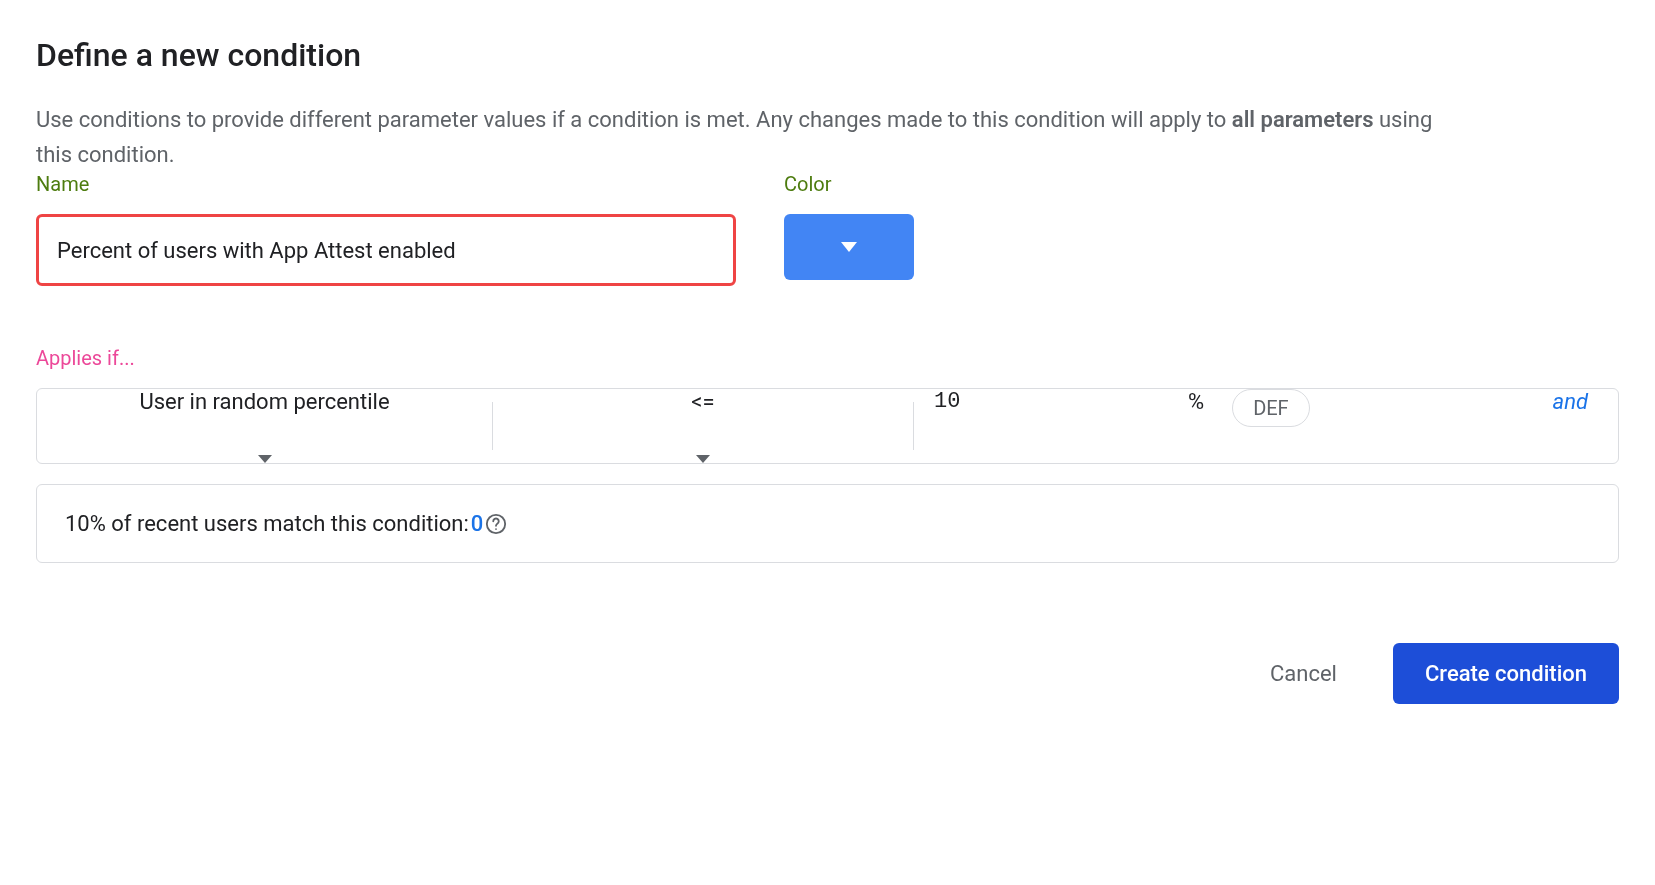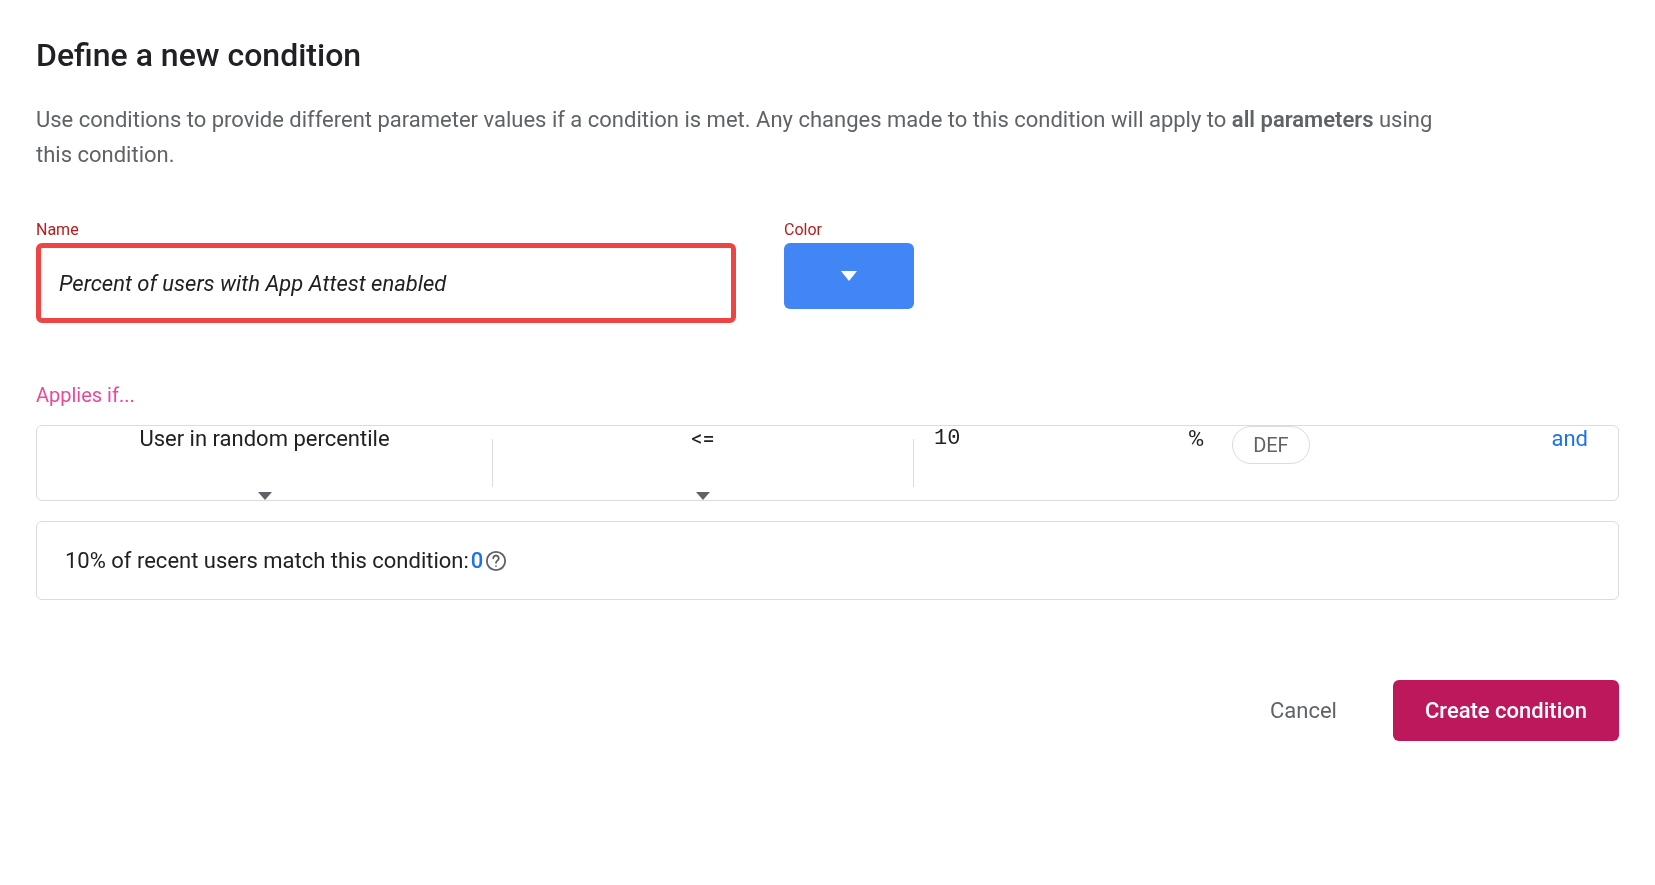--- a/index.html
+++ b/index.html
@@ -16,52 +16,50 @@
     .title {
       font-size: 32px;
       font-weight: 500;
       color: #202124;
       margin-bottom: 28px;
     }
     .description {
       font-size: 22px;
       color: #5f6368;
       line-height: 1.6;
-      margin-bottom: 48px;
       max-width: 1400px;
     }
     .description b {
       font-weight: 600;
       color: #5f6368;
     }
     .field-row {
       display: flex;
       gap: 48px;
       margin-bottom: 60px;
     }
     .field-group {
       display: flex;
       flex-direction: column;
     }
     .field-label {
-      font-size: 16px;
-      color: #b91c1c;
-      margin-bottom: 4px;
+      font-size: 20px;
+      color: #4d7c0f;
+      margin-bottom: 18px;
     }
     .name-input {
       width: 700px;
-      height: 80px;
+      height: 72px;
       padding: 0 18px;
       font-size: 22px;
       color: #202124;
-      border: 5px solid #ef4444;
+      border: 3px solid #ef4444;
       border-radius: 6px;
       outline: none;
       font-family: inherit;
-      font-style: italic;
     }
     .color-select {
       width: 130px;
       height: 66px;
       background: #4285f4;
       border: none;
       border-radius: 6px;
       display: flex;
       align-items: center;
       justify-content: center;
@@ -113,20 +111,21 @@
     }
     .percent-cell {
       padding: 0 14px;
     }
     .def-cell {
       padding: 0 14px;
     }
     .and-cell {
       padding: 0 30px;
       margin-left: auto;
+      font-style: italic;
     }
     .cell-text {
       font-size: 22px;
       color: #202124;
     }
     .caret-down {
       width: 14px;
       height: 8px;
     }
     .value-input {
@@ -187,21 +186,21 @@
       background: none;
       border: none;
       font-size: 22px;
       color: #5f6368;
       cursor: pointer;
       font-family: inherit;
       padding: 12px 16px;
       text-align: right;
     }
     .create-btn {
-      background: #be185d;
+      background: #1d4ed8;
       border: none;
       border-radius: 6px;
       color: #fff;
       font-size: 22px;
       padding: 18px 32px;
       cursor: pointer;
       font-family: inherit;
       font-weight: 500;
     }
   </style>

